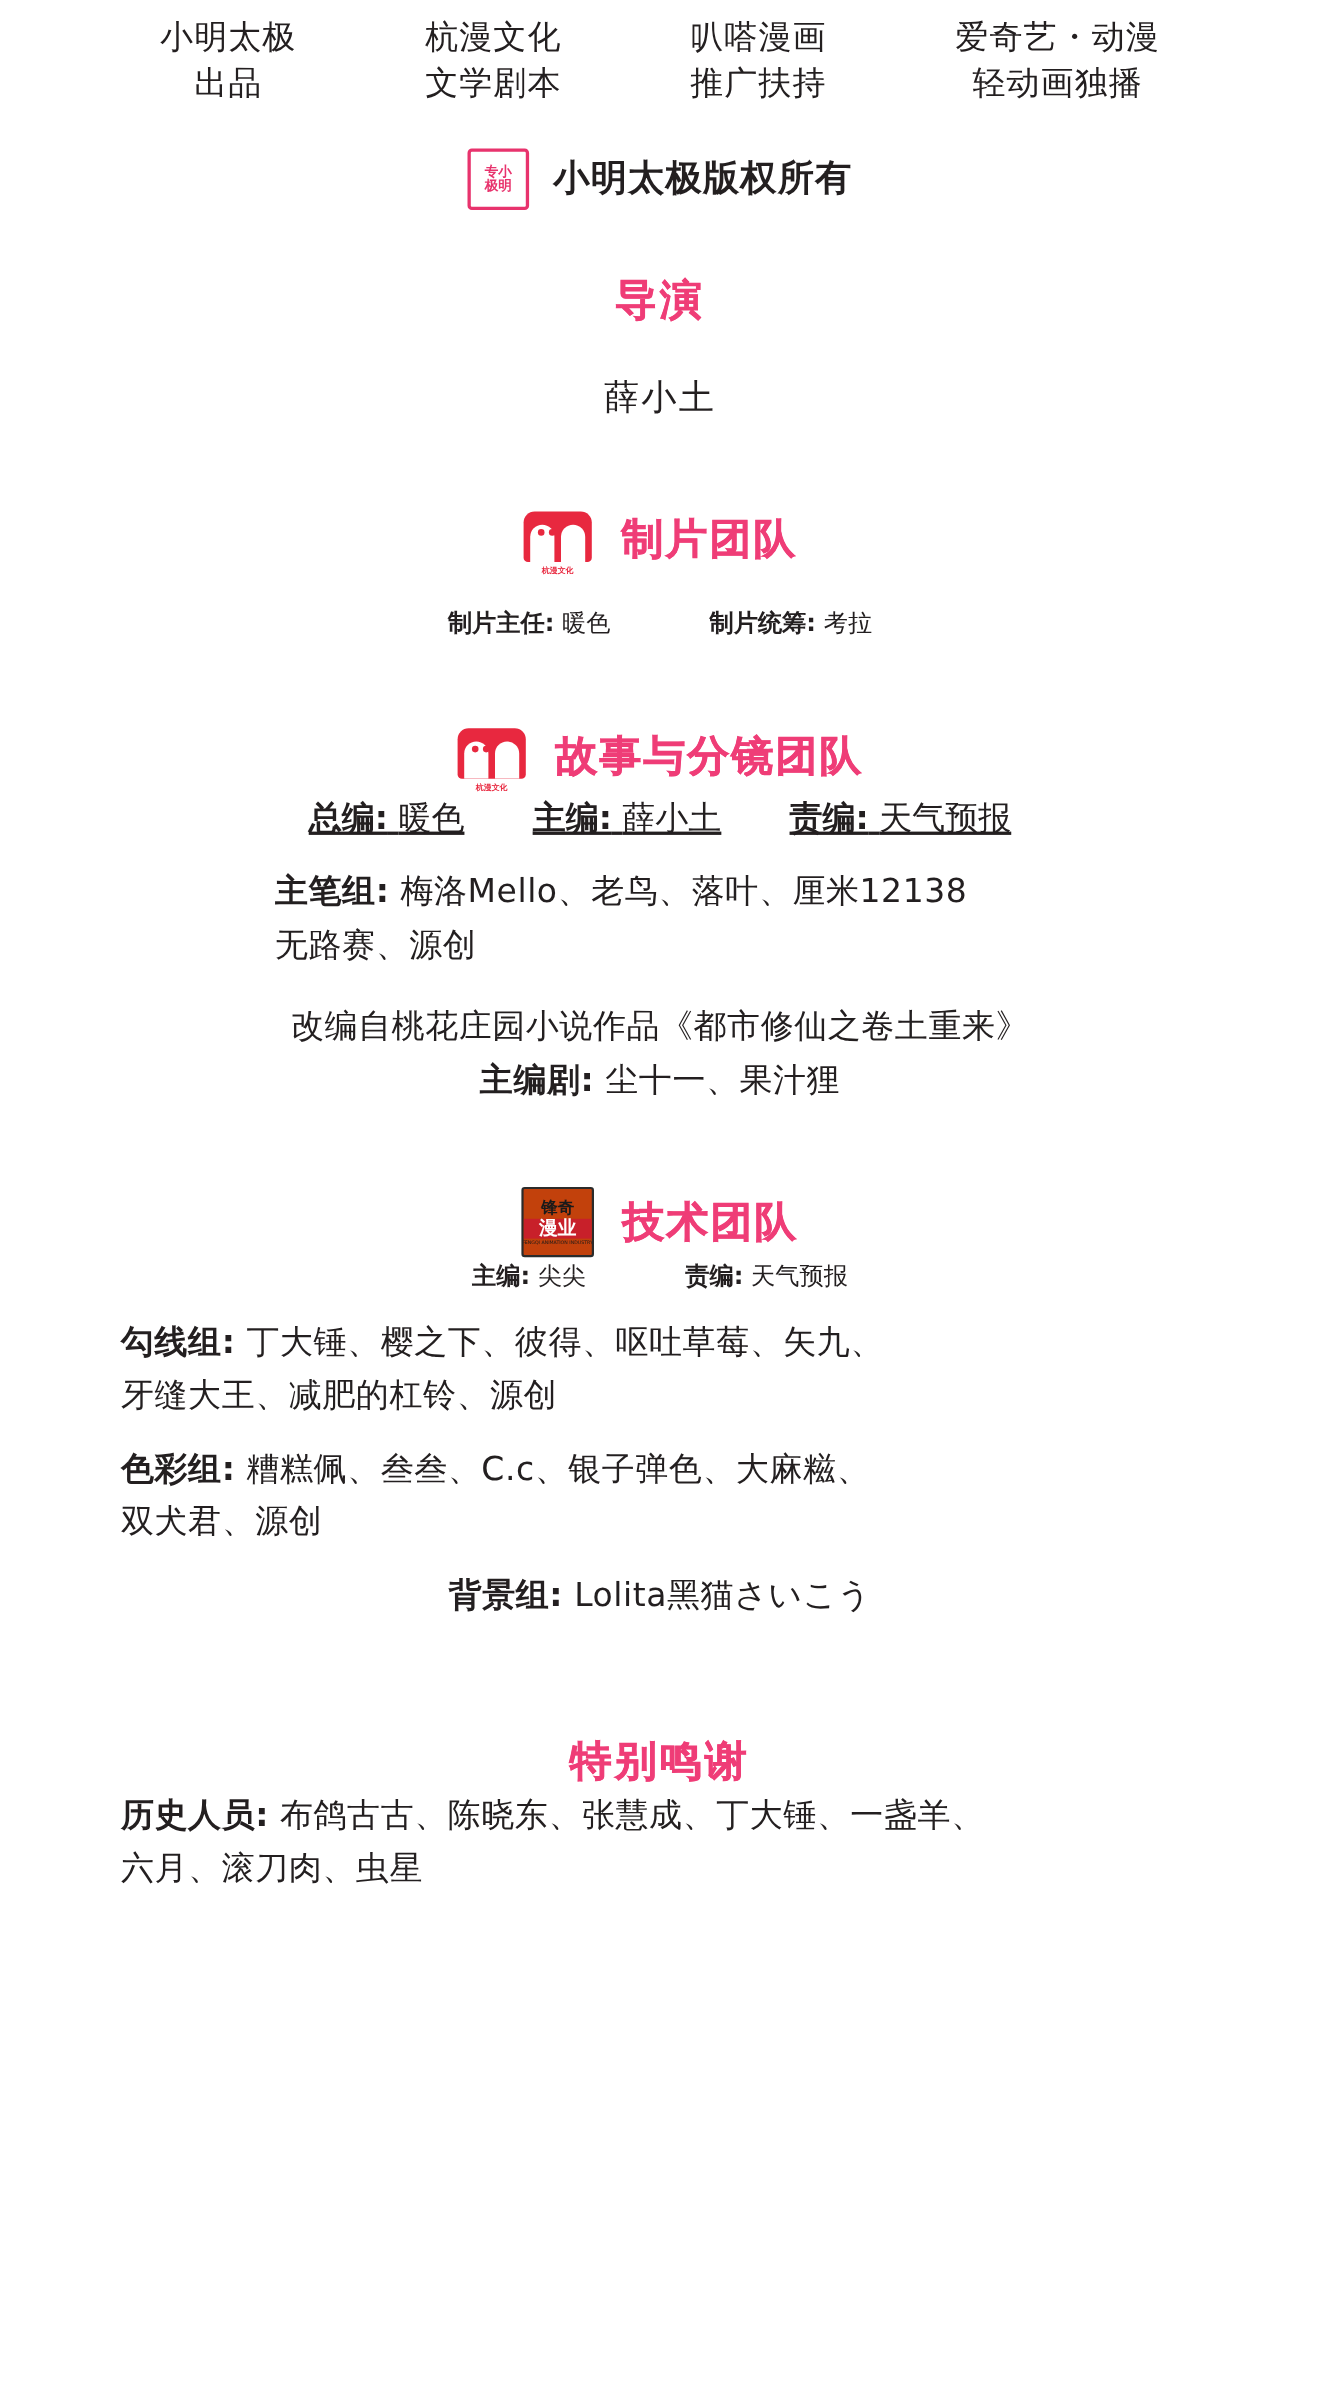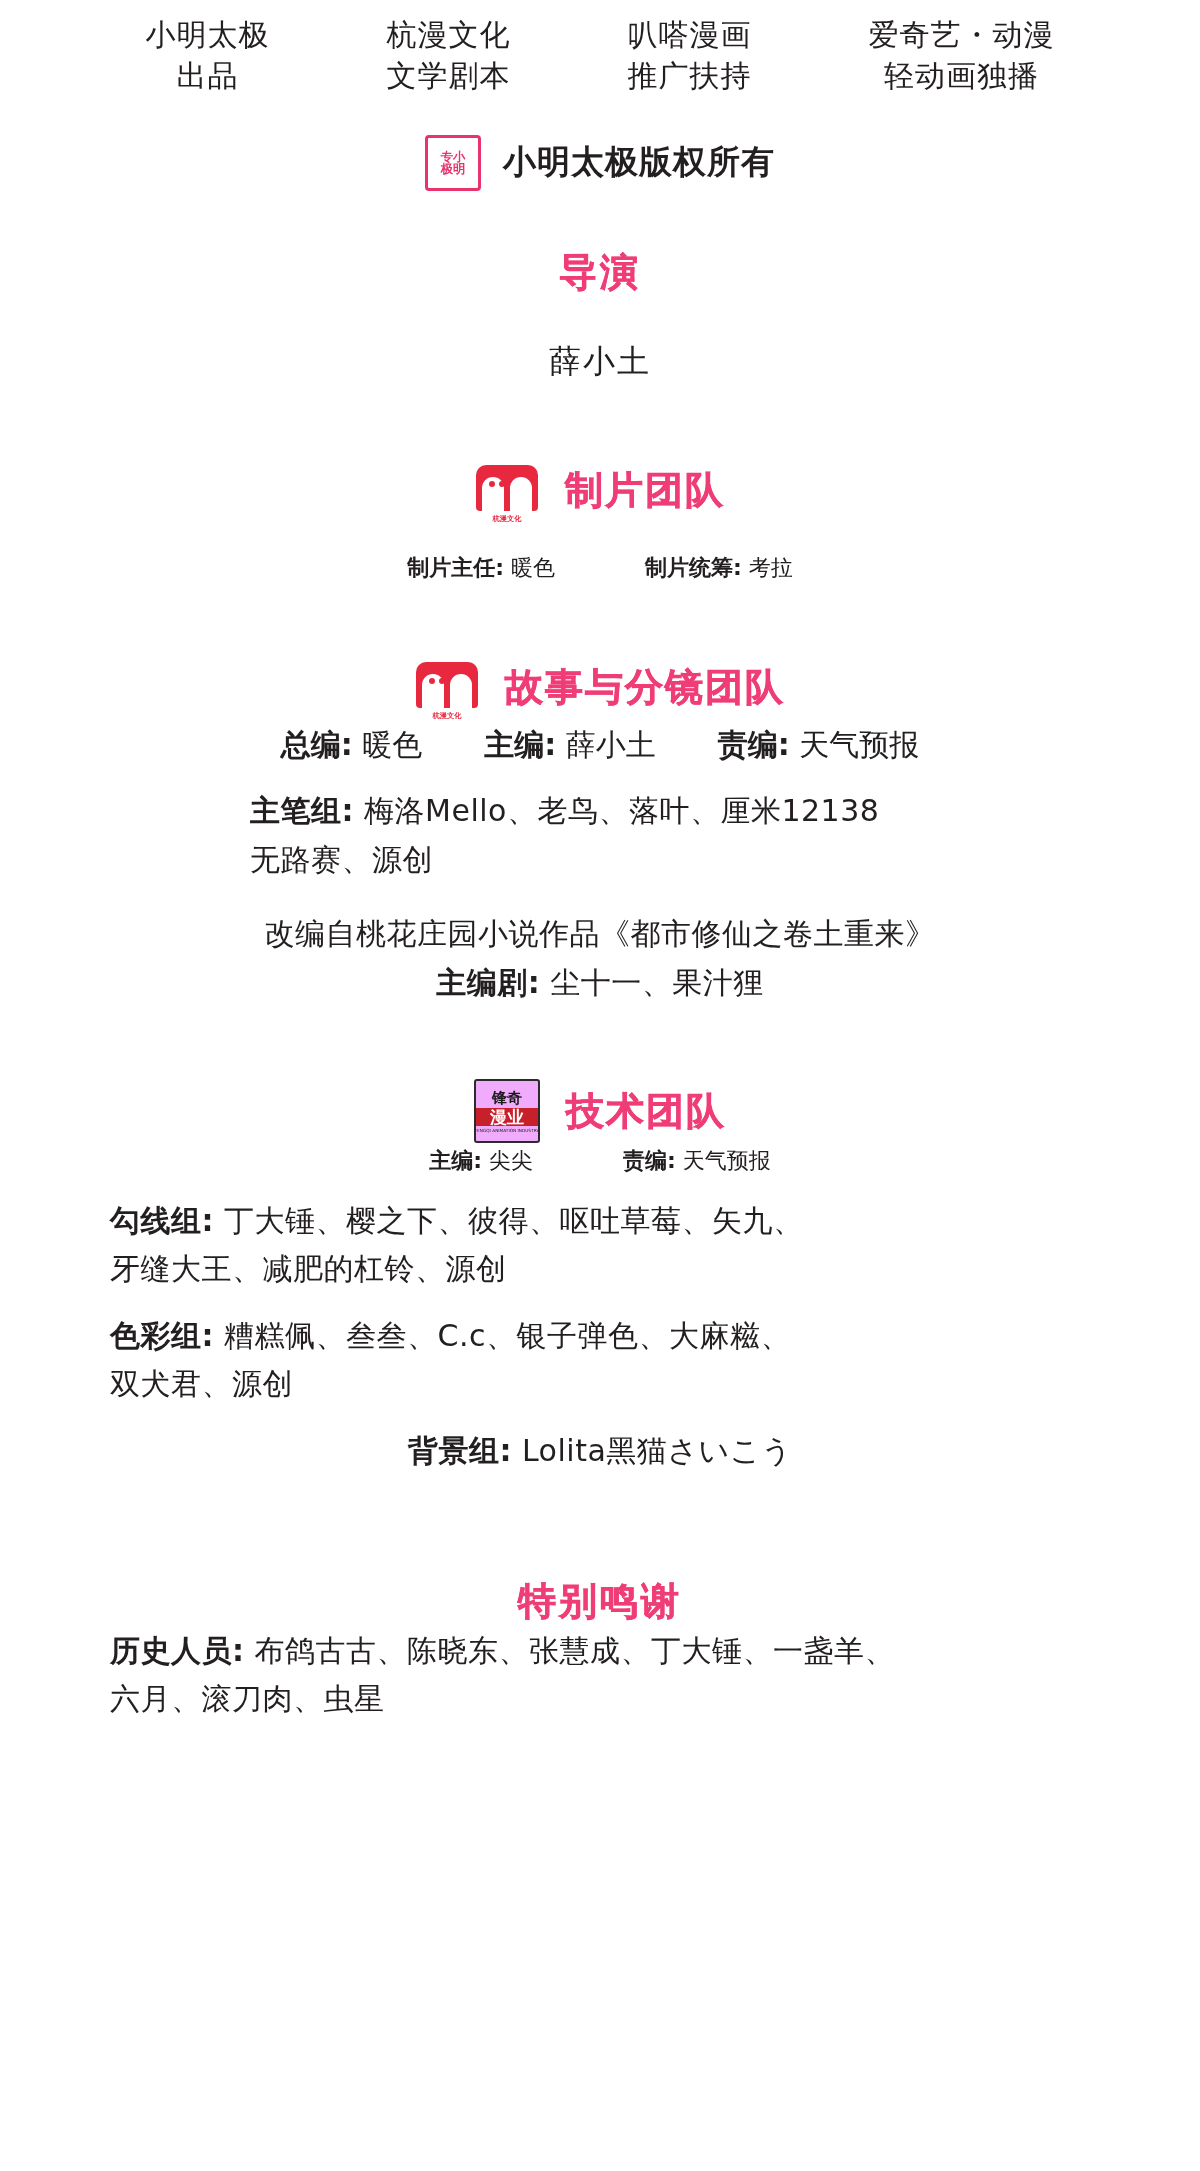--- a/index.html
+++ b/index.html
@@ -162,21 +162,21 @@
 
   
   .logo-tech {
     width: 66px;
     height: 64px;
     display: flex;
     flex-direction: column;
     align-items: center;
     justify-content: center;
     border: 2px solid #2b2b2b;
-    background: #f0abfc;
+    background: #c2410c;
     box-sizing: border-box;
     border-radius: 3px;
     overflow: hidden;
   }
   .logo-tech .band {
     width: 100%;
     background: #c8202a;
     color: #ffffff;
     font-size: 17px;
     font-weight: bold;
@@ -219,20 +219,21 @@
     gap: 90px;
     font-size: 22px;
     line-height: 1.6;
   }
   .triples {
     display: flex;
     justify-content: center;
     gap: 62px;
     font-size: 30px;
     line-height: 1.6;
+    text-decoration: underline;
   }
   .director-name {
     text-align: center;
     font-size: 32px;
     color: #231f20;
     margin-top: 42px;
     letter-spacing: 2px;
   }
   .block {
     width: 1000px;

